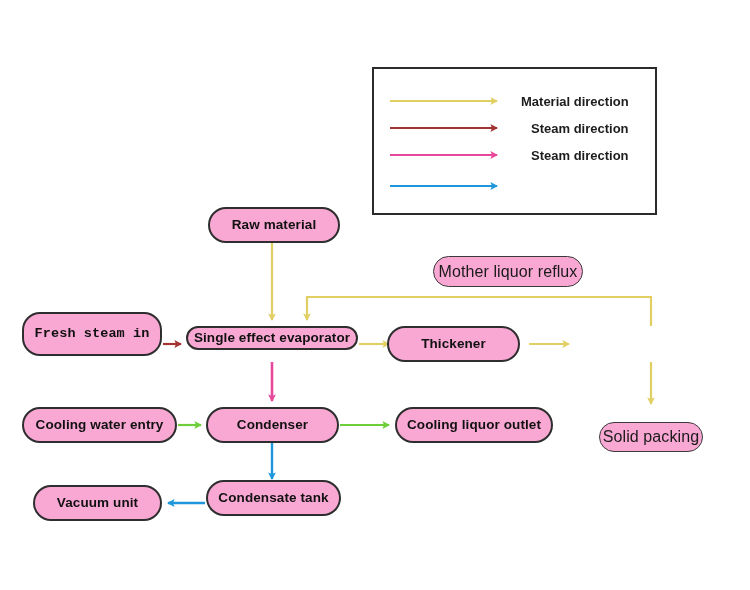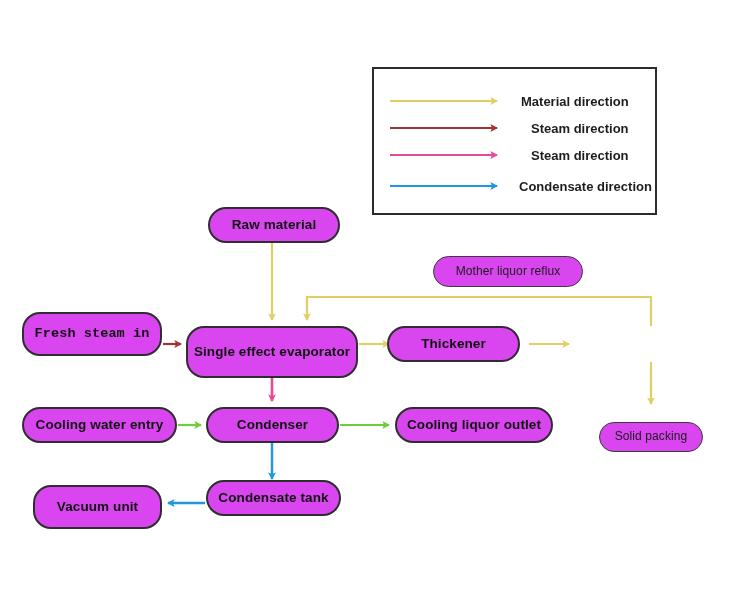--- a/index.html
+++ b/index.html
@@ -19,38 +19,38 @@
     position: absolute;
     left: 0;
     top: 0;
     width: 750px;
     height: 590px;
   }
   svg.arrows { z-index: 1; }
   .node {
     position: absolute;
     box-sizing: border-box;
-    background: #d946ef;
+    background: #f9a8d4;
     border: 2px solid #2e2e2e;
     border-radius: 18px;
     display: flex;
     align-items: center;
     justify-content: center;
     text-align: center;
     color: #111111;
     font-size: 13.5px;
     font-weight: bold;
     letter-spacing: 0.1px;
     z-index: 2;
     line-height: 1.1;
   }
   .node.light {
     border: 1.4px solid #3a3a3a;
     font-weight: normal;
-    font-size: 12px;
+    font-size: 16px;
     color: #1a1a1a;
     border-radius: 16px;
   }
   .legend-box {
     position: absolute;
     box-sizing: border-box;
     background: #ffffff;
     border: 2px solid #2b2b2b;
     z-index: 2;
   }
@@ -122,38 +122,37 @@
     <g>
       <path d="M390,155 L497,155" stroke="#e8489a" stroke-width="2" fill="none" marker-end="url(#ah-pink)"></path>
     </g>
     <g>
       <path d="M390,186 L497,186" stroke="#1f97dd" stroke-width="2" fill="none" marker-end="url(#ah-blue)"></path>
     </g>
   </svg>
   <div class="legend-label" style="left:521px; top:94px; z-index:4;">Material direction</div>
   <div class="legend-label" style="left:531px; top:121px; z-index:4;">Steam direction</div>
   <div class="legend-label" style="left:531px; top:148px; z-index:4;">Steam direction</div>
-  <div class="legend-label" style="left:519px; top:179px; z-index:4;">Condensate direction</div>
 
   <div class="node" style="left:208px; top:207px; width:132px; height:36px;">Raw material</div>
 
   <div class="node light" style="left:433px; top:256px; width:150px; height:31px;">Mother liquor reflux</div>
 
   <div class="node" style="left:22px; top:312px; width:140px; height:44px;font-family:Liberation Mono, monospace;">Fresh steam in</div>
 
-  <div class="node" style="left:186px; top:326px; width:172px; height:52px;">Single effect evaporator</div>
+  <div class="node" style="left:186px; top:326px; width:172px; height:24px;">Single effect evaporator</div>
 
   <div class="node" style="left:387px; top:326px; width:133px; height:36px;">Thickener</div>
 
 
   <div class="node" style="left:206px; top:407px; width:133px; height:36px;">Condenser</div>
 
   <div class="node" style="left:22px; top:407px; width:155px; height:36px;">Cooling water entry</div>
 
   <div class="node" style="left:395px; top:407px; width:158px; height:36px;">Cooling liquor outlet</div>
 
   <div class="node light" style="left:599px; top:422px; width:104px; height:30px;">Solid packing</div>
 
-  <div class="node" style="left:33px; top:485px; width:129px; height:44px;">Vacuum unit</div>
+  <div class="node" style="left:33px; top:485px; width:129px; height:36px;">Vacuum unit</div>
 
   <div class="node" style="left:206px; top:480px; width:135px; height:36px;">Condensate tank</div>
 
 </div>
 
 </body></html>

